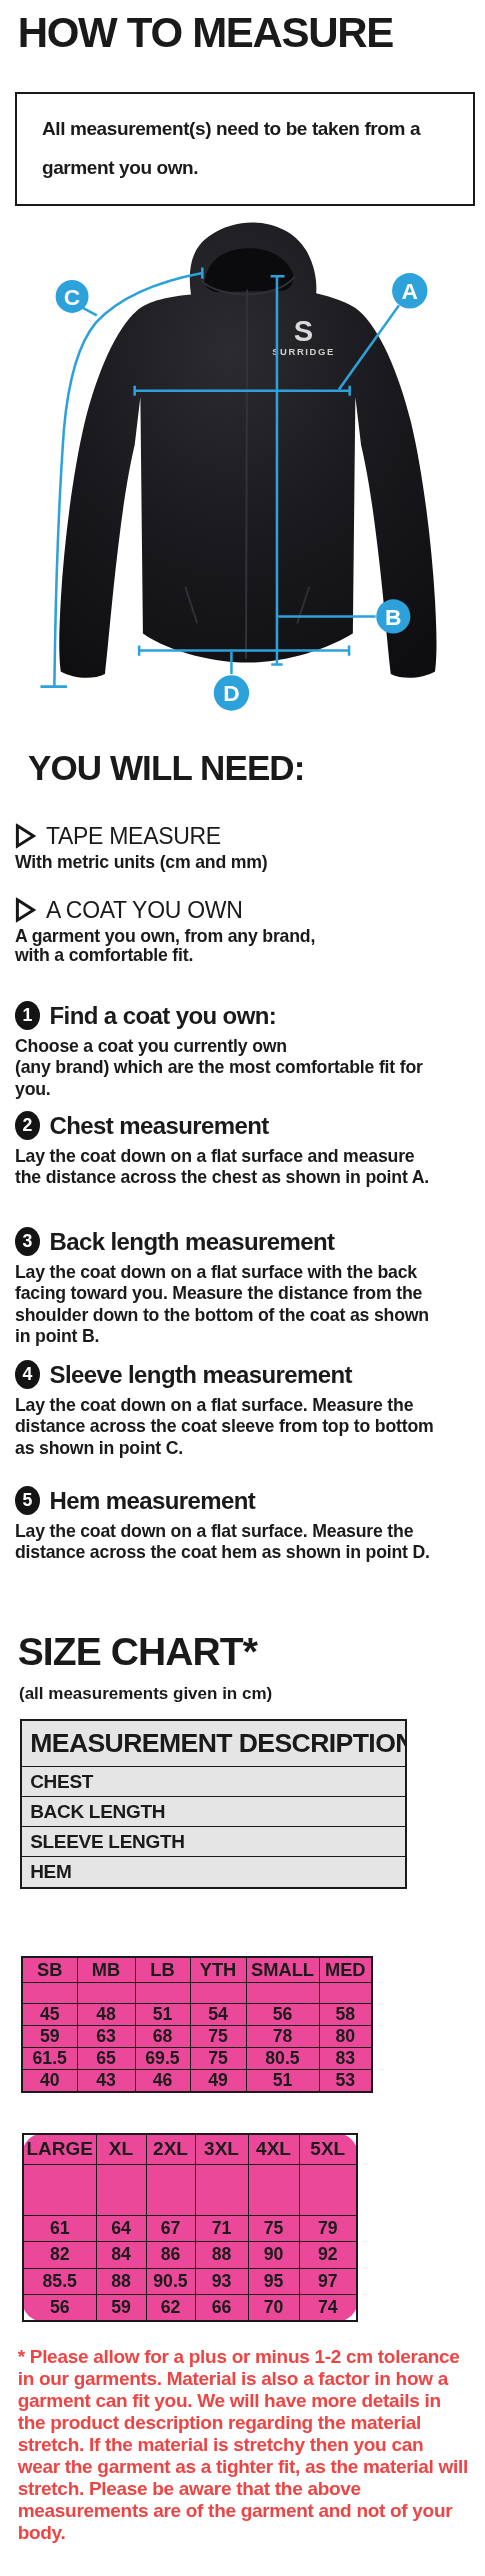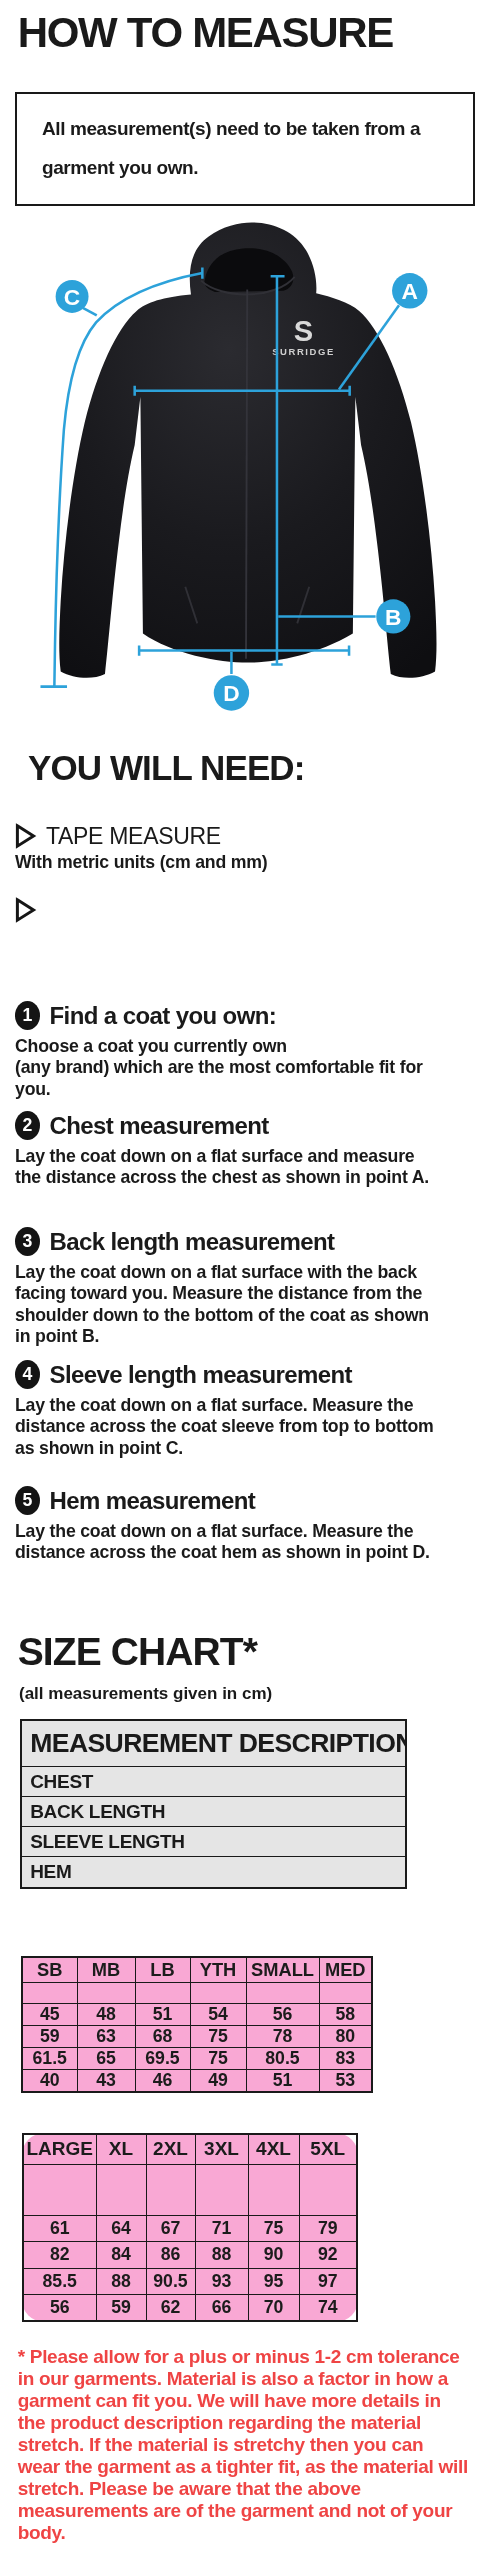--- a/index.html
+++ b/index.html
@@ -76,21 +76,21 @@
     border-bottom: 1.9px solid #1a1a1a;
     display: flex; align-items: center;
     padding-left: 8.2px; font-weight: 700; color: #1a1a1a;
     overflow: hidden; white-space: nowrap;
   }
   .dt-r:last-child { border-bottom: none; }
   .dt-header { height: 46px; font-size: 26.6px; letter-spacing: -0.6px; }
   .dt-sub { height: 32px; font-size: 19px; letter-spacing: -0.3px; }
   .dt-row { height: 30px; font-size: 19px; letter-spacing: -0.3px; }
 
-  table.size-table { position: absolute; border-collapse: collapse; border: 2.5px solid #1a1a1a; background: #f9a8d4; }
+  table.size-table { position: absolute; border-collapse: collapse; border: 2.5px solid #1a1a1a; background: #ec4899; }
   .size-table th, .size-table td {
     border: 1.9px solid #1a1a1a; text-align: center; vertical-align: middle;
     font-weight: 700; color: #1c1c1c; padding: 0;
   }
   #size-table-0 { top: 1956px; left: 21px; }
   #size-table-0 th { height: 25px; font-size: 18.3px; }
   #size-table-0 tr.empty td { height: 21.5px; }
   #size-table-0 td { height: 21.5px; font-size: 17.7px; }
   #size-table-1 { top: 2133px; left: 22px; border-radius: 22px; }
   #size-table-1 th { height: 30px; font-size: 19px; }
@@ -204,21 +204,24 @@
         </svg>
         <span class="tool-title">TAPE MEASURE</span>
       </div>
       <div class="tool-desc">With metric units (cm and mm)</div>
     </div>
     <div class="tool">
       <div class="tool-head">
         <svg viewBox="0 0 36 44">
           <polygon points="4,5 31,22 4,39"></polygon>
         </svg>
-      </div>
+        <span class="tool-title">A COAT YOU OWN</span>
+      </div>
+      <div class="tool-desc">A garment you own, from any brand,
+with a comfortable fit.</div>
     </div>
   </div>
 
 <div id="steps">
     <div class="step">
       <div class="step-head">
         <span class="step-badge">1</span>
         <span class="step-title">Find a coat you own:</span>
       </div>
       <div class="step-desc">Choose a coat you currently own

